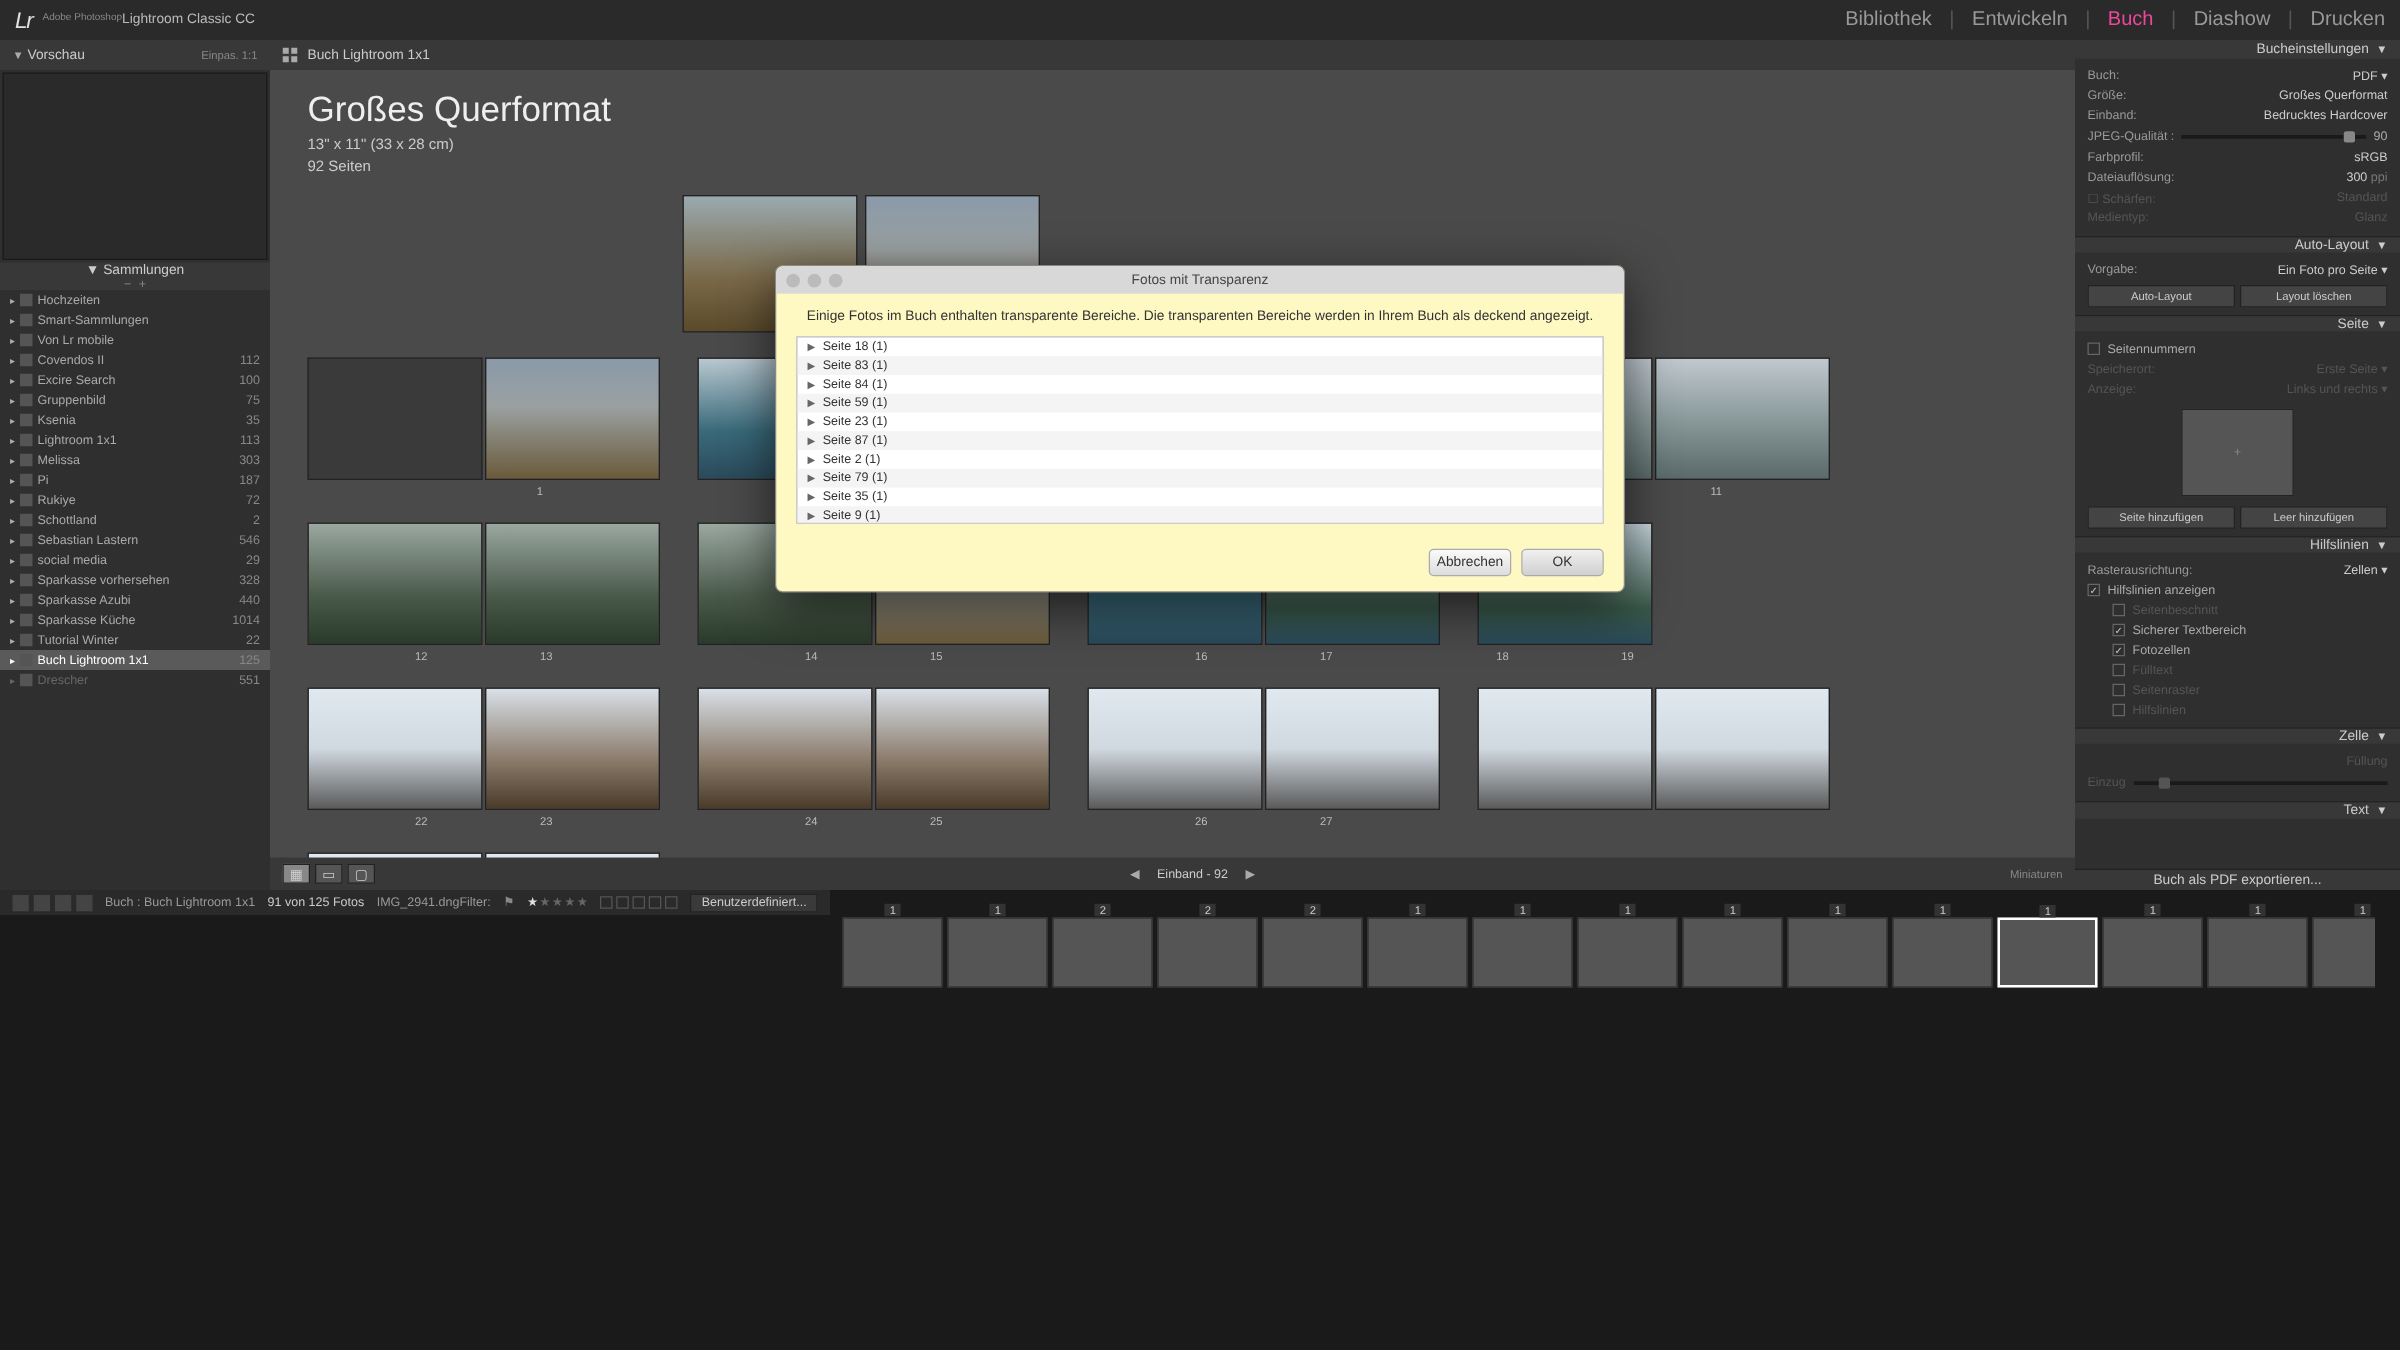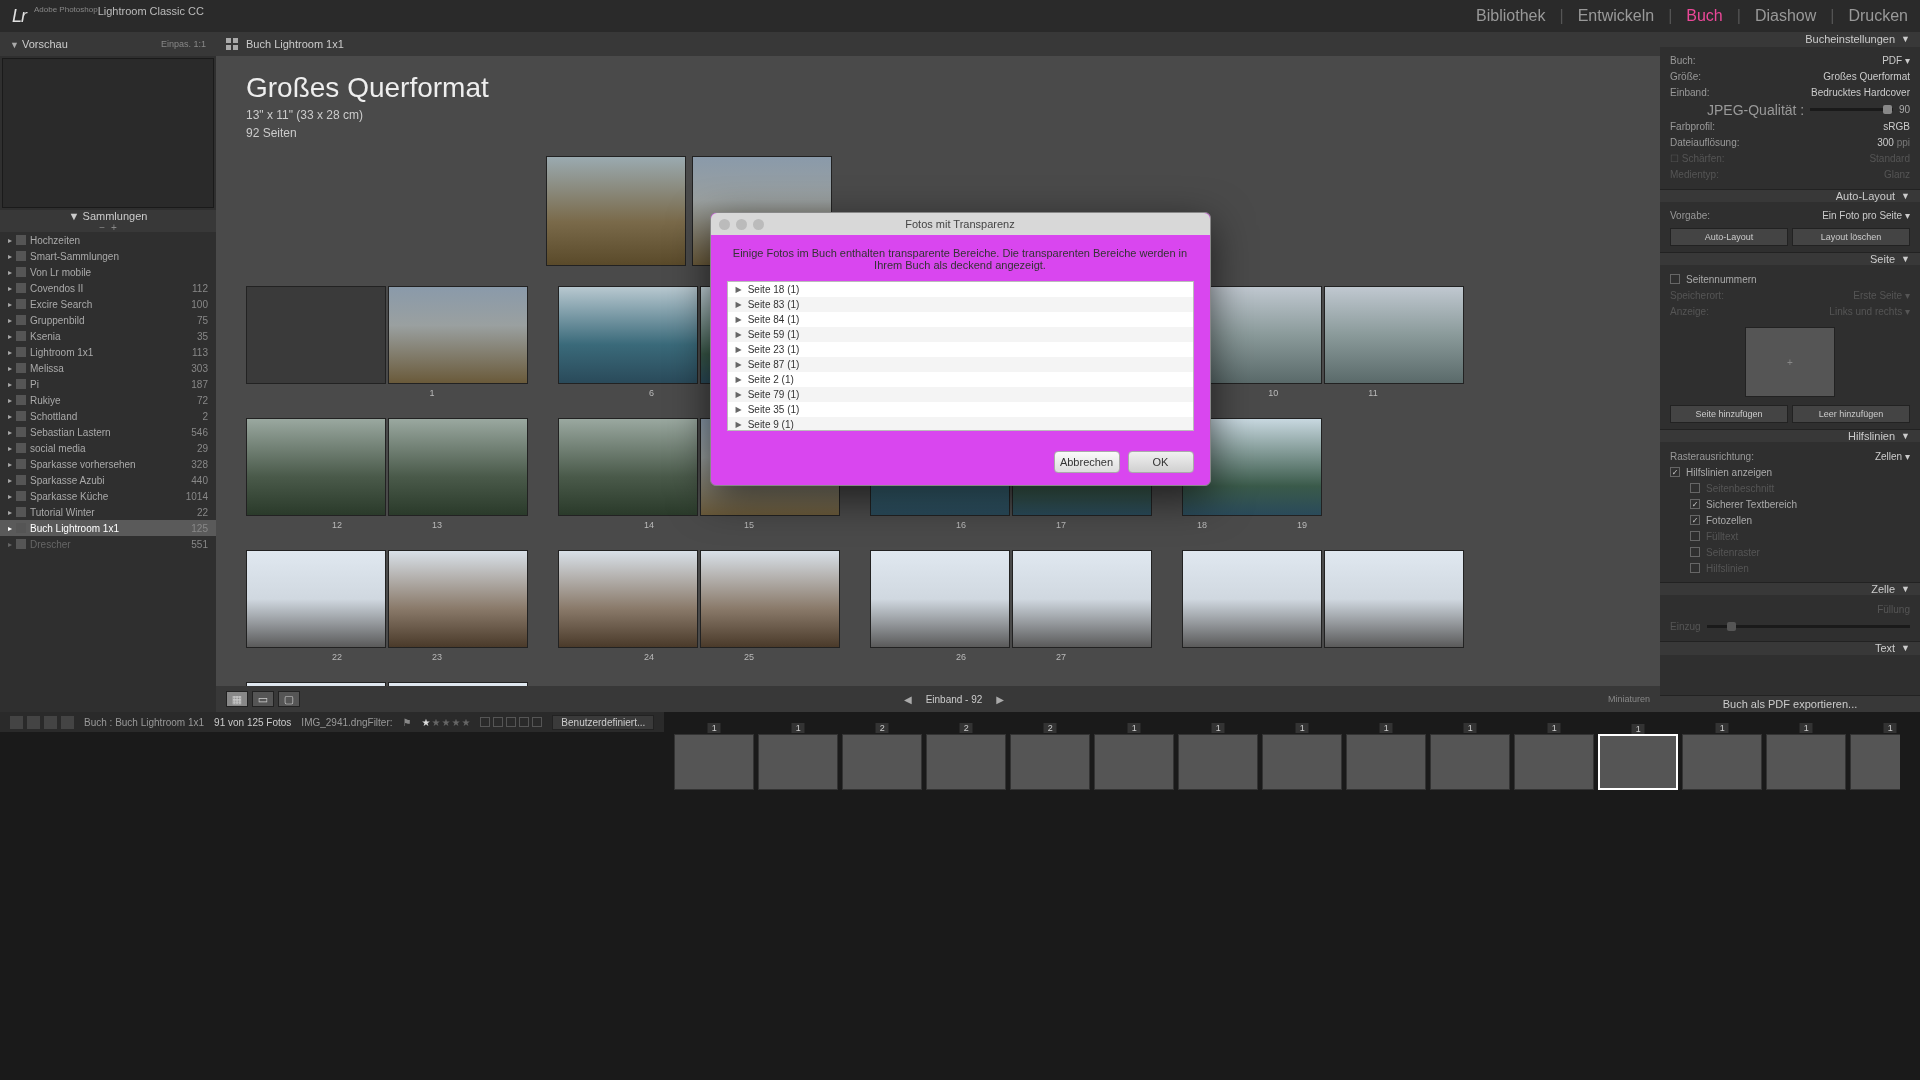--- a/index.html
+++ b/index.html
@@ -1,20 +1,20 @@
 <!DOCTYPE html>
 <html><head>
 <meta charset="utf-8">
 <style>
 * { margin: 0; padding: 0; box-sizing: border-box; font-family: -apple-system, "Helvetica Neue", Arial, sans-serif; }
 body { background: #1a1a1a; color: #ccc; width: 1920px; height: 1080px; overflow: hidden; font-size: 11px; position: relative; }
 
 
 .top-header { height: 32px; background: #2a2a2a; display: flex; align-items: center; padding: 0 12px; justify-content: space-between; }
-.logo-area { display: flex; align-items: flex-start; gap: 8px; }
+.logo-area { display: flex; align-items: center; gap: 8px; }
 .lr-logo { font-size: 18px; font-weight: 300; color: #e0e0e0; font-style: italic; letter-spacing: -1px; }
 .app-name { font-size: 11px; color: #bbb; display:flex; flex-direction:row; line-height:1.05;}
 .app-name .line1{font-size:8px;color:#888;}
 .modules { display: flex; gap: 14px; align-items:center;}
 .module-item { color: #999; font-size: 16px; cursor: pointer; }
 .module-item.active { color: #ec4899; font-weight:normal;}
 .module-sep{color:#555; font-size:16px;}
 
 
 .main-area { display: flex; height: 680px; }
@@ -104,21 +104,21 @@
 .fs-icon{width:13px;height:13px; background:#444; cursor:pointer;}
 .filmstrip{flex:1; display:flex; align-items:center; padding:4px 10px; gap:4px; overflow:hidden;}
 .film-thumb{width:80px; height:56px; background:#555; border:1px solid #333; flex-shrink:0; position:relative;}
 .film-thumb.selected{border:2px solid #fff;}
 .film-count{position:absolute; top:-12px; left:50%; transform:translateX(-50%); font-size:9px; background:#333; padding:0 4px; color:#ccc;}
 .filmstrip-scroll{height:10px; background:#2a2a2a; margin:0 10px 2px; position:relative;}
 .filmstrip-scroll-thumb{position:absolute; height:100%; background:#555; left:10%; width:35%;}
 
 
 .modal-overlay{position:absolute; left:0; right:0; top:0; bottom:0; display:flex; align-items:flex-start; justify-content:center; pointer-events:none;}
-.modal{position:absolute; top:212px; width:501px; background:#d946ef; border:1px solid #888; border-radius:6px; box-shadow:0 12px 40px rgba(0,0,0,0.6); pointer-events:auto; color:#333;}
+.modal{position:absolute; top:212px; width:680px; background:#fef9c3; border:1px solid #888; border-radius:6px; box-shadow:0 12px 40px rgba(0,0,0,0.6); pointer-events:auto; color:#333;}
 .modal-titlebar{height:22px; background:#d8d8d8; border-radius:6px 6px 0 0; display:flex; align-items:center; padding:0 8px; gap:6px; position:relative;}
 .traffic-light{width:11px; height:11px; border-radius:50%; background:#bbb;}
 .modal-title{position:absolute; left:0; right:0; text-align:center; font-size:11px; color:#444;}
 .modal-body{padding:12px 16px;}
 .modal-msg{font-size:11px; color:#333; margin-bottom:10px; text-align:center;}
 .modal-list{border:1px solid #bbb; background:#fff; height:150px; overflow:hidden;}
 .modal-list-row{height:15px; display:flex; align-items:center; padding:0 8px; font-size:10px; color:#333; gap:6px;}
 .modal-list-row:nth-child(even){background:#f4f4f4;}
 .modal-list-row .tri{font-size:8px; color:#666;}
 .modal-buttons{display:flex; justify-content:flex-end; gap:8px; padding:8px 16px 12px;}
@@ -508,21 +508,21 @@
         </div>
       <div class="rp-row">
           <span class="label">Größe:</span>
           <span class="value">Großes Querformat</span>
         </div>
       <div class="rp-row">
           <span class="label">Einband:</span>
           <span class="value">Bedrucktes Hardcover</span>
         </div>
       <div class="rp-slider">
-        <span class="label" style="color:#999;font-size:14px;margin-left:37px;">JPEG-Qualität :</span>
+        <span class="label" style="color:#999;font-size:10px;">JPEG-Qualität :</span>
         <div class="slider-track">
             <div class="slider-thumb" style="left:88%;"></div>
           </div>
         <span class="value" style="font-size:10px;">90</span>
       </div>
       <div class="rp-row">
           <span class="label">Farbprofil:</span>
           <span class="value">sRGB</span>
         </div>
       <div class="rp-row">

